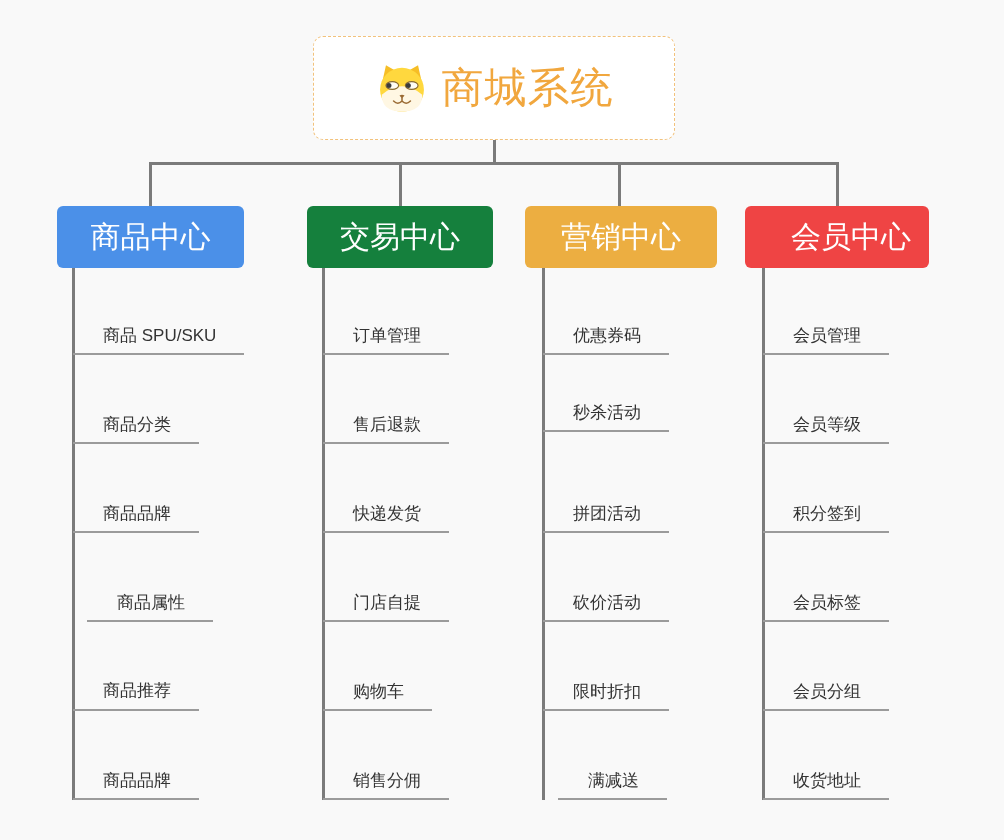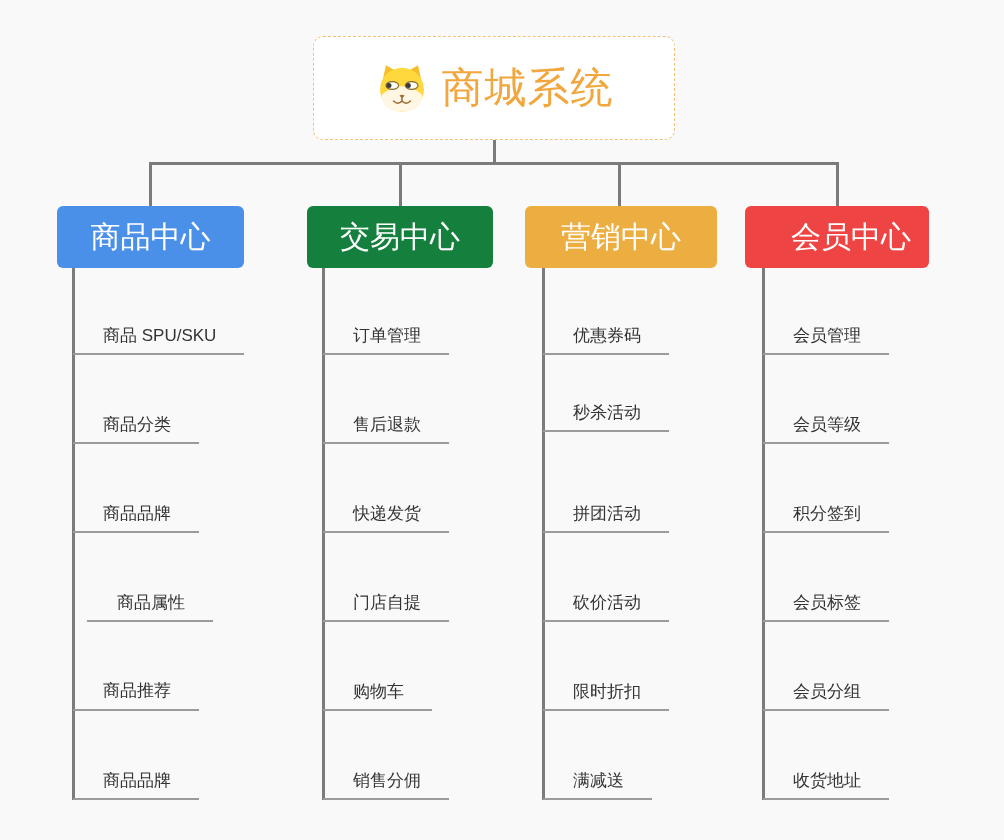--- a/index.html
+++ b/index.html
@@ -121,21 +121,21 @@
       <div class="leaf" style="left: 323px; top: 675px;">购物车</div>
       <div class="leaf" style="left: 323px; top: 764px;">销售分佣</div>
       <div class="branch-node" style="left: 525px; width: 192px; background: rgb(236, 174, 65);">
         <span>营销中心</span>
       </div>
       <div class="leaf" style="left: 543px; top: 319px;">优惠券码</div>
       <div class="leaf" style="left: 543px; top: 396px;">秒杀活动</div>
       <div class="leaf" style="left: 543px; top: 497px;">拼团活动</div>
       <div class="leaf" style="left: 543px; top: 586px;">砍价活动</div>
       <div class="leaf" style="left: 543px; top: 675px;">限时折扣</div>
-      <div class="leaf" style="left: 543px; top: 764px;">满减送</div>
+      <div class="leaf" style="left: 558px; top: 764px;">满减送</div>
       <div class="branch-node" style="left: 745px; width: 184px; background: #ef4444; padding-left: 28px;">
         <span>会员中心</span>
       </div>
       <div class="leaf" style="left: 763px; top: 319px;">会员管理</div>
       <div class="leaf" style="left: 763px; top: 408px; text-align: center;">会员等级</div>
       <div class="leaf" style="left: 763px; top: 497px;">积分签到</div>
       <div class="leaf" style="left: 763px; top: 586px; text-align: right;">会员标签</div>
       <div class="leaf" style="left: 763px; top: 675px;">会员分组</div>
       <div class="leaf" style="left: 763px; top: 764px;">收货地址</div>
     </div>

